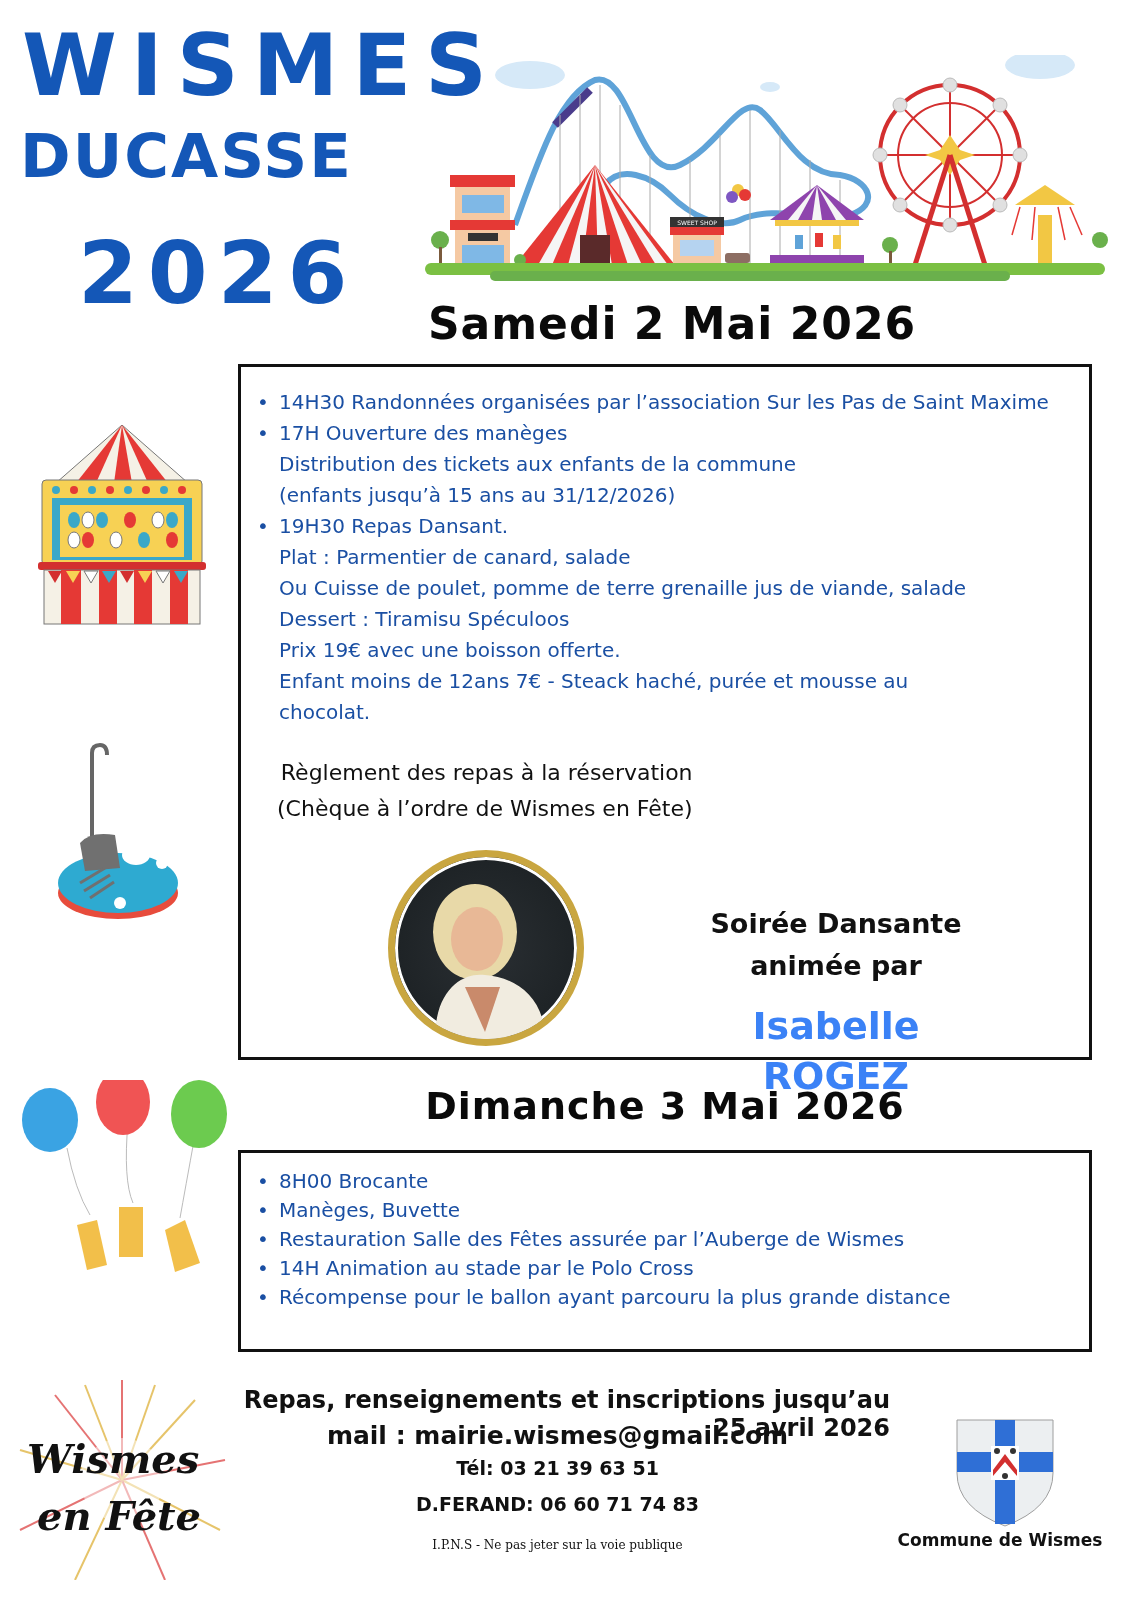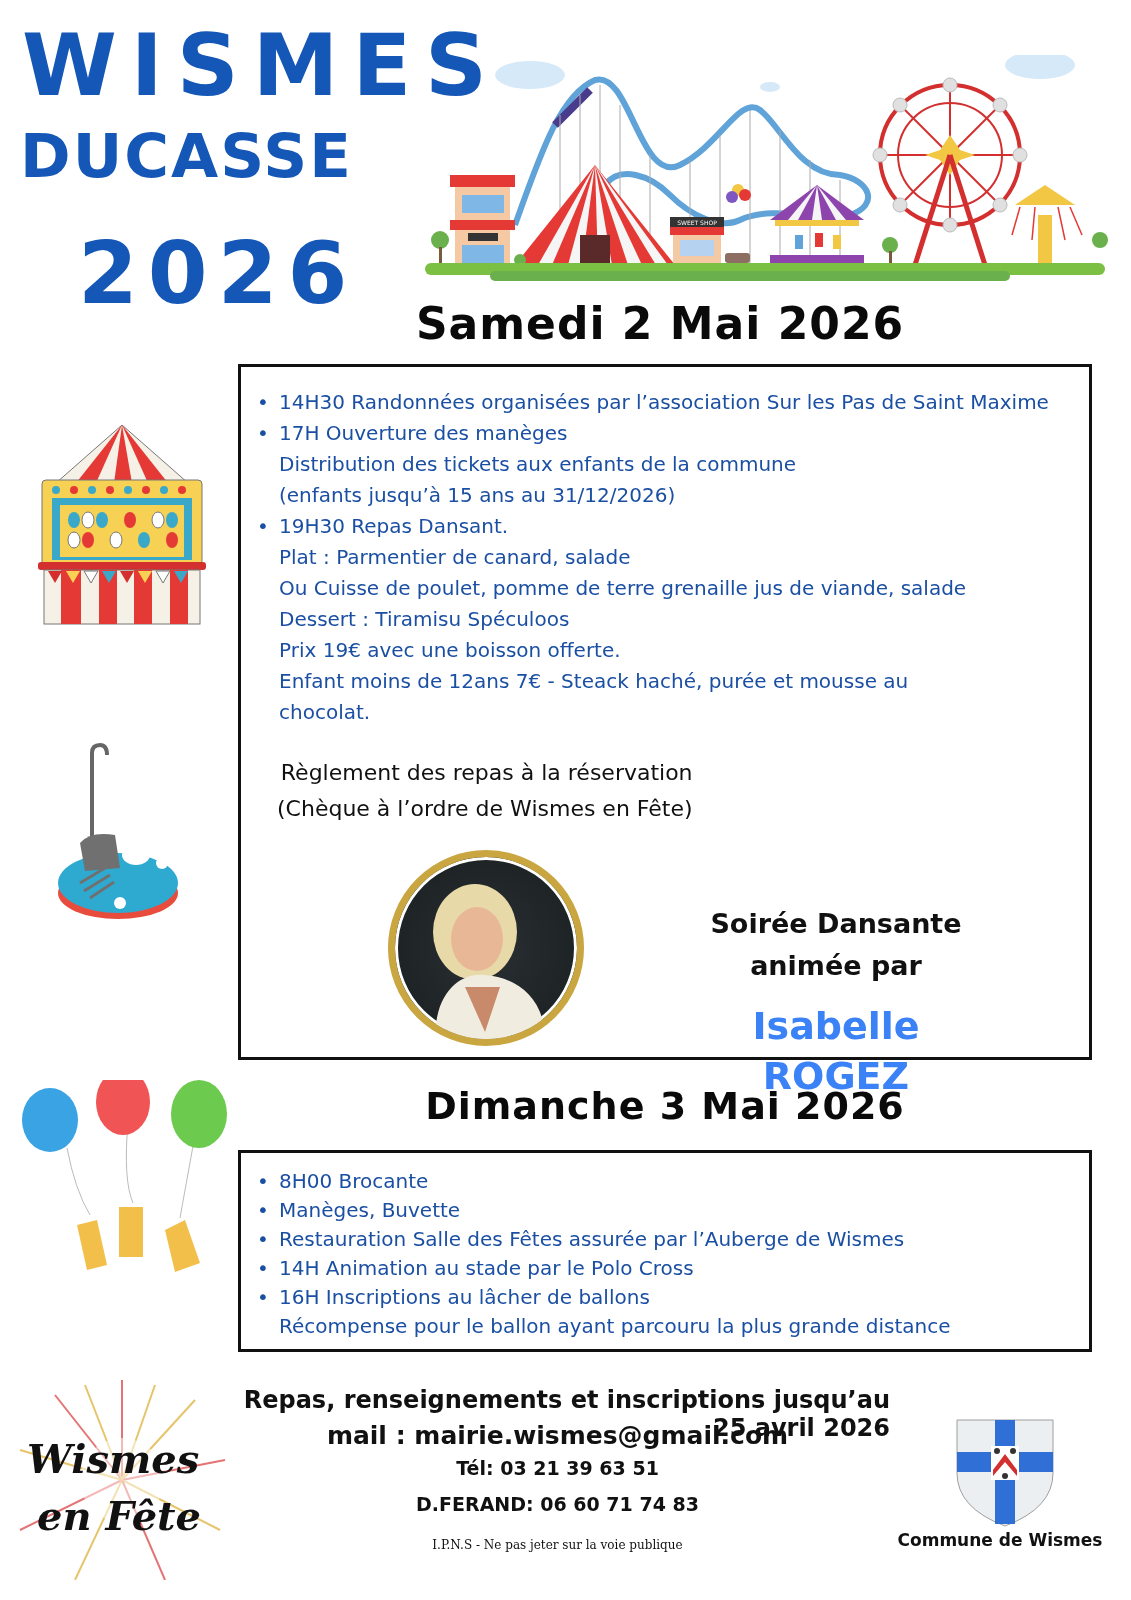--- a/index.html
+++ b/index.html
@@ -127,21 +127,21 @@
     <g fill="#7b5a3c">
         <rect x="19" y="192" width="3" height="18"></rect>
         <rect x="469" y="196" width="3" height="14"></rect>
       </g>
 
     <rect x="5" y="208" width="680" height="12" rx="6" fill="#7bc043"></rect>
     <rect x="70" y="216" width="520" height="10" rx="5" fill="#6ab04c"></rect>
   </svg>
 </div>
 
-<div class="day-heading" style="left:380px;top:298px;width:560px;font-size:44px;text-align:center;">Samedi 2 Mai 2026</div>
+<div class="day-heading" style="left:392px;top:298px;width:560px;font-size:44px;text-align:center;">Samedi 2 Mai 2026</div>
 
 <div class="box" style="left:238px;top:364px;width:854px;height:696px;">
   <ul class="program" style="position:absolute;left:8px;top:20px;width:840px;">
     <li><span class="bullet">•</span><span>14H30 Randonnées organisées par l’association Sur les Pas de Saint Maxime</span></li>
     <li><span class="bullet">•</span><span>17H Ouverture des manèges</span></li>
     <li class="cont"><span>Distribution des tickets aux enfants de la commune</span></li>
     <li class="cont"><span>(enfants jusqu’à 15 ans au 31/12/2026)</span></li>
     <li><span class="bullet">•</span><span>19H30 Repas Dansant.</span></li>
     <li class="cont"><span>Plat : Parmentier de canard, salade</span></li>
     <li class="cont"><span>Ou Cuisse de poulet, pomme de terre grenaille jus de viande, salade</span></li>
@@ -265,21 +265,21 @@
     </g>
   </svg>
 </div>
 
 <div class="box" style="left:238px;top:1150px;width:854px;height:202px;">
   <ul class="program" style="position:absolute;left:8px;top:14px;width:840px;">
     <li style="line-height:29px;"><span class="bullet">•</span><span>8H00 Brocante</span></li>
     <li style="line-height:29px;"><span class="bullet">•</span><span>Manèges, Buvette</span></li>
     <li style="line-height:29px;"><span class="bullet">•</span><span>Restauration Salle des Fêtes assurée par l’Auberge de Wismes</span></li>
     <li style="line-height:29px;"><span class="bullet">•</span><span>14H Animation au stade par le Polo Cross</span></li>
-    <li style="line-height:29px;"><span class="bullet">•</span><span>16H Inscriptions au lâcher de ballons</span></li>
+    <li style="line-height:29px;"><span class="bullet">•</span></li>
     <li class="cont" style="line-height:29px;"><span>Récompense pour le ballon ayant parcouru la plus grande distance</span></li>
   </ul>
 </div>
 
 <div class="abs" style="left:15px;top:1380px;width:215px;height:200px;">
   <svg width="215" height="200" viewBox="0 0 215 200">
     <g stroke-width="2">
       <line x1="107" y1="100" x2="107" y2="0" stroke="#e57373"></line>
       <line x1="107" y1="100" x2="180" y2="20" stroke="#e6c46a"></line>
       <line x1="107" y1="100" x2="210" y2="80" stroke="#e57373"></line>

